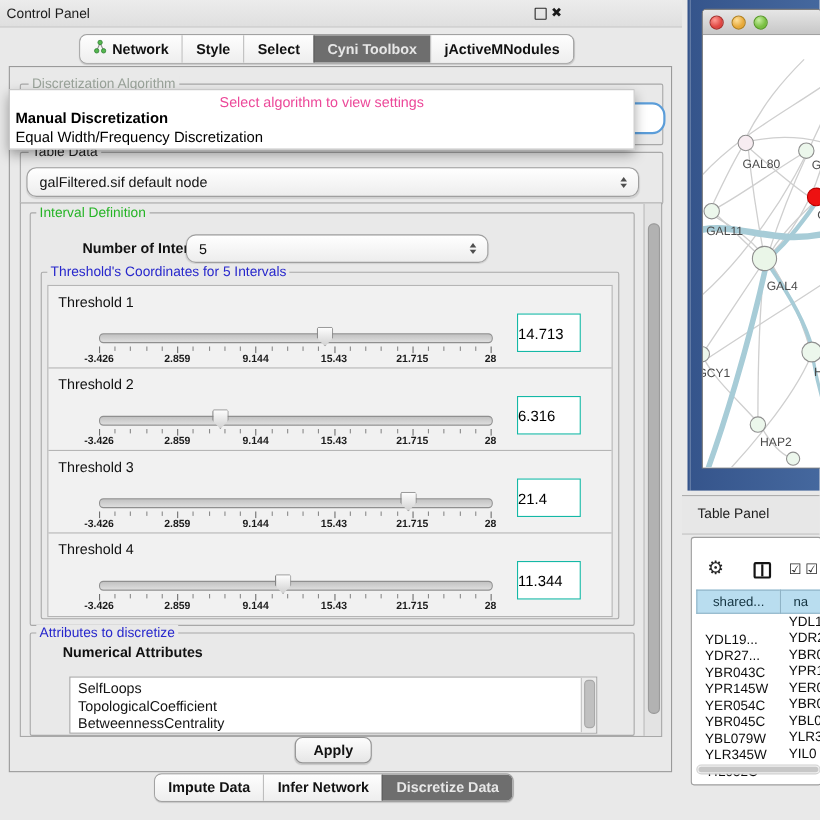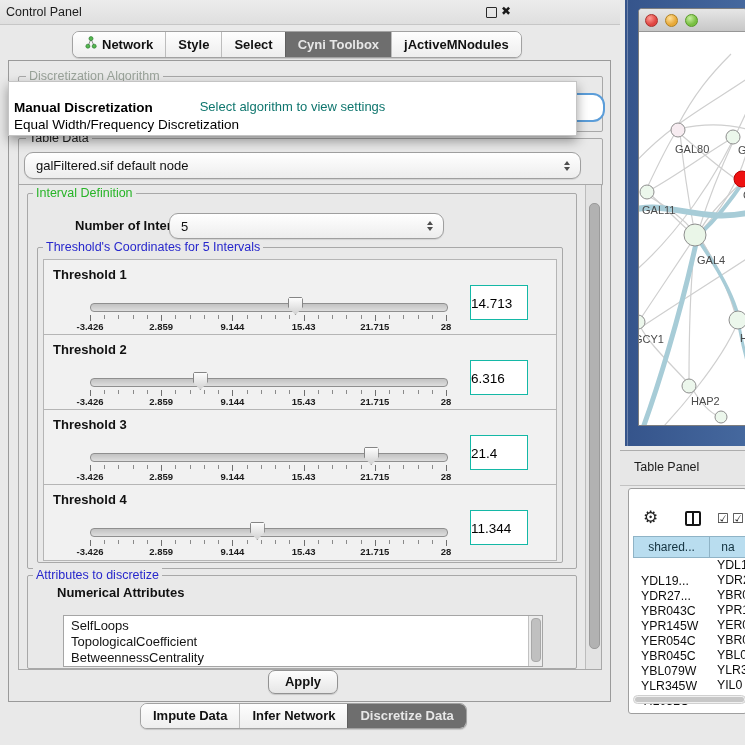--- a/index.html
+++ b/index.html
@@ -29,32 +29,32 @@
   .combo{background:linear-gradient(#ffffff,#ededed);border:1px solid #9f9f9f;border-radius:9px;
     font-size:13px;color:#111;display:flex;align-items:center;box-shadow:0 1px 1px rgba(0,0,0,.1);}
   .combo .txt{padding-left:11px;flex:1;}
   .stepper{width:9px;margin-right:9px;display:flex;flex-direction:column;align-items:center;gap:2px;}
   .stepper i{width:0;height:0;border-left:3.5px solid transparent;border-right:3.5px solid transparent;}
   .stepper .up{border-bottom:4px solid #4e4e4e;} .stepper .dn{border-top:4px solid #4e4e4e;}
   #algo-combo{left:24px;top:93px;width:577px;height:25px;border:2.5px solid #5b9dd9;border-radius:12px;background:#fff;z-index:4;}
   
   #algo-popup{left:8px;top:81px;width:567px;height:53px;background:#fff;border:1px solid #c4c4c4;
     box-shadow:0 5px 11px rgba(0,0,0,.38);z-index:40;}
-  #popup-hint{top:3px;width:100%;text-align:center;font-size:13px;color:#0f766e;margin-top:14px;}
+  #popup-hint{top:3px;width:100%;text-align:center;font-size:13px;color:#ec4899;}
   .popup-opt{position:absolute;left:5px;font-size:13.5px;color:#000;white-space:nowrap;}
   .popup-opt.em{font-weight:bold;}
   
   #scrollpane{left:18px;top:184px;width:582px;height:484px;border:1px solid #a8a8a8;background:#e9e9e9;overflow:hidden;}
   #num-int-label{left:56px;top:33px;font-size:13px;font-weight:bold;color:#111;}
   #num-int-combo{left:150px;top:28px;width:273px;height:24px;}
   #thr-group{left:18px;top:62px;width:524px;height:314px;}
   #thr-rows{left:24px;top:74px;width:512px;height:300px;border:1px solid #b5b5b5;background:#f1f1f1;}
   .trow{position:relative;width:100%;height:75px;border-bottom:1px solid #b5b5b5;box-sizing:border-box;}
   .trow:last-child{border-bottom:none;}
-  .trow .tlabel{position:absolute;left:9px;top:7px;font-size:13px;font-weight:bold;color:#111;}
+  .trow .tlabel{position:absolute;left:9px;top:7px;font-size:13px;font-weight:normal;color:#111;}
   .track{position:absolute;left:46px;top:43px;width:356px;height:7px;border:1px solid #8f8f8f;border-radius:4px;
     background:linear-gradient(#c2c2c2,#dedede);}
   .thumb{position:absolute;top:37px;width:15px;height:18px;background:linear-gradient(#fdfdfd,#d2d2d2);
     border:1px solid #858585;clip-path:polygon(10% 0,90% 0,100% 12%,100% 55%,50% 100%,0 55%,0 12%);box-sizing:border-box;}
   .tick{position:absolute;top:55px;width:1px;background:#8a8a8a;height:4px;}
   .tick.major{height:6px;background:#6f6f6f;}
   .ticklabel{position:absolute;top:61px;transform:translateX(-50%);font-size:9.5px;font-weight:bold;color:#1b1b1b;}
   .valbox{position:absolute;left:426px;top:25px;width:58px;height:35px;background:#fff;border:1px solid #14b8a6;
     font-size:13.5px;color:#000;text-align:left;line-height:35px;padding-right:7px;box-sizing:border-box;}
   #attr-group{left:8px;top:390px;width:548px;height:92px;}

